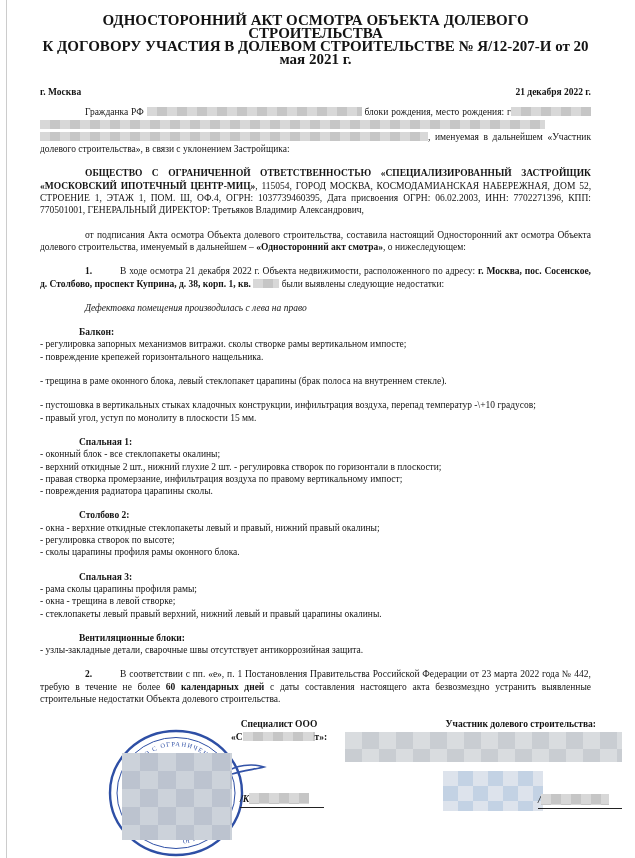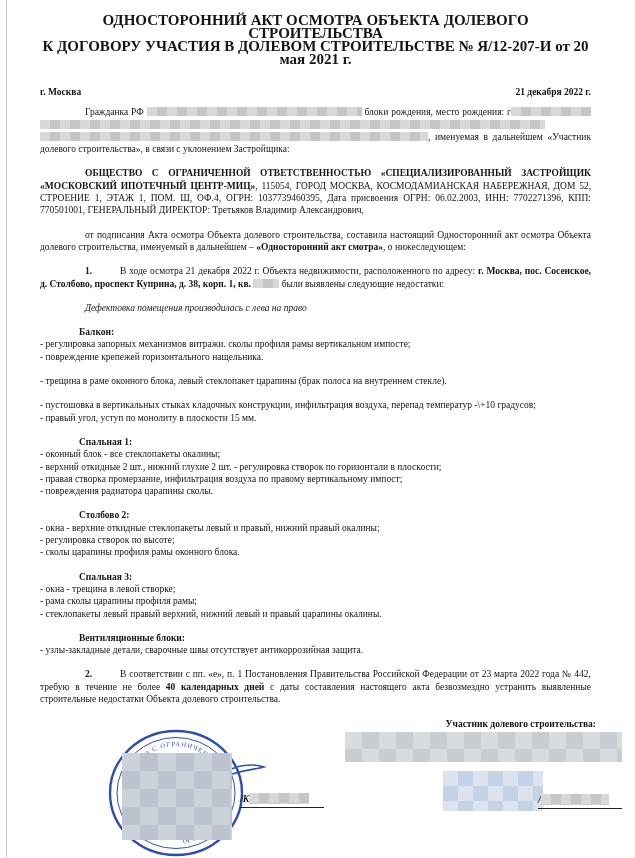--- a/index.html
+++ b/index.html
@@ -83,21 +83,21 @@
     <p class="para"><b>ОБЩЕСТВО С ОГРАНИЧЕННОЙ ОТВЕТСТВЕННОСТЬЮ «СПЕЦИАЛИЗИРОВАННЫЙ ЗАСТРОЙЩИК «МОСКОВСКИЙ ИПОТЕЧНЫЙ ЦЕНТР-МИЦ»</b><span>, 115054, ГОРОД МОСКВА, КОСМОДАМИАНСКАЯ НАБЕРЕЖНАЯ, ДОМ 52, СТРОЕНИЕ 1, ЭТАЖ 1, ПОМ. Ш, ОФ.4, ОГРН: 1037739460395, Дата присвоения ОГРН: 06.02.2003, ИНН: 7702271396, КПП: 770501001, ГЕНЕРАЛЬНЫЙ ДИРЕКТОР: Третьяков Владимир Александрович,</span></p>
 
     <p class="para"><span>от подписания Акта осмотра Объекта долевого строительства, составила настоящий Односторонний акт осмотра Объекта долевого строительства, именуемый в дальнейшем – </span><b>«Односторонний акт смотра»</b><span>, о нижеследующем:</span></p>
 
     <p class="para"><b class="pnum">1.</b><span>В ходе осмотра 21 декабря 2022 г. Объекта недвижимости, расположенного по адресу: </span><b>г. Москва, пос. Сосенское, д. Столбово, проспект Куприна, д. 38, корп. 1, кв.</b> <span class="rx" style="width:26px"></span> <span>были выявлены следующие недостатки:</span></p>
 
     <div class="note">Дефектовка помещения производилась с лева на право</div>
 
     <div class="section">
       <div class="section-title">Балкон:</div>
-      <div>- регулировка запорных механизмов витражи. сколы профиля рамы вертикальном импосте;</div>
+      <div>- регулировка запорных механизмов витражи. сколы створке рамы вертикальном импосте;</div>
       <div>- повреждение крепежей горизонтального нащельника.</div>
     </div>
 
     <div class="section">
       <div>- трещина в раме оконного блока, левый стеклопакет царапины (брак полоса на внутреннем стекле).</div>
     </div>
 
     <div class="section">
       <div>- пустошовка в вертикальных стыках кладочных конструкции, инфильтрация воздуха, перепад температур -\+10 градусов;</div>
       <div>- правый угол, уступ по монолиту в плоскости 15 мм.</div>
@@ -113,34 +113,38 @@
 
     <div class="section">
       <div class="section-title">Столбово 2:</div>
       <div>- окна - верхние откидные стеклопакеты левый и правый, нижний правый окалины;</div>
       <div>- регулировка створок по высоте;</div>
       <div>- сколы царапины профиля рамы оконного блока.</div>
     </div>
 
     <div class="section">
       <div class="section-title">Спальная 3:</div>
+      <div>- рама сколы царапины профиля рамы;</div>
       <div>- окна - трещина в левой створке;</div>
-      <div>- рама сколы царапины профиля рамы;</div>
       <div>- стеклопакеты левый правый верхний, нижний левый и правый царапины окалины.</div>
     </div>
 
     <div class="section">
       <div class="section-title">Вентиляционные блоки:</div>
       <div>- узлы-закладные детали, сварочные швы отсутствует антикоррозийная защита.</div>
     </div>
 
-    <p class="para"><b class="pnum">2.</b><span>В соответствии с пп. «е», п. 1 Постановления Правительства Российской Федерации от 23 марта 2022 года № 442, требую в течение не более </span><b>40 календарных дней</b><span> с даты составления настоящего акта безвозмездно устранить выявленные строительные недостатки Объекта долевого строительства.</span></p>
+    <p class="para"><b class="pnum">2.</b><span>В соответствии с пп. «е», п. 1 Постановления Правительства Российской Федерации от 23 марта 2022 года № 442, требую в течение не более </span><b>60 календарных дней</b><span> с даты составления настоящего акта безвозмездно устранить выявленные строительные недостатки Объекта долевого строительства.</span></p>
 
     <div class="sig-area">
 
+      <div class="sig-head" style="left:164px;top:1px;width:150px;">
+        <div>Специалист ООО</div>
+        <div><span class="q">«С</span><span class="rx" style="width:72px"></span><span class="q">т»:</span></div>
+      </div>
 
       <div class="sig-head" style="left:396px;top:1px;width:160px;text-align:right;">Участник долевого строительства:</div>
 
       <div class="rx-block" style="left:305px;top:15px;width:277px;height:30px;"></div>
 
       <div class="stamp-wrap" style="left:66px;top:10px;">
         <svg width="170" height="132" viewBox="0 0 170 132">
           <ellipse cx="70" cy="66" rx="66" ry="62" fill="none" stroke="#2e4fa5" stroke-width="2.4"></ellipse>
           <ellipse cx="70" cy="66" rx="59" ry="55.5" fill="none" stroke="#2e4fa5" stroke-width="1"></ellipse>
           <ellipse cx="70" cy="66" rx="35" ry="33" fill="none" stroke="#2e4fa5" stroke-width="1"></ellipse>

